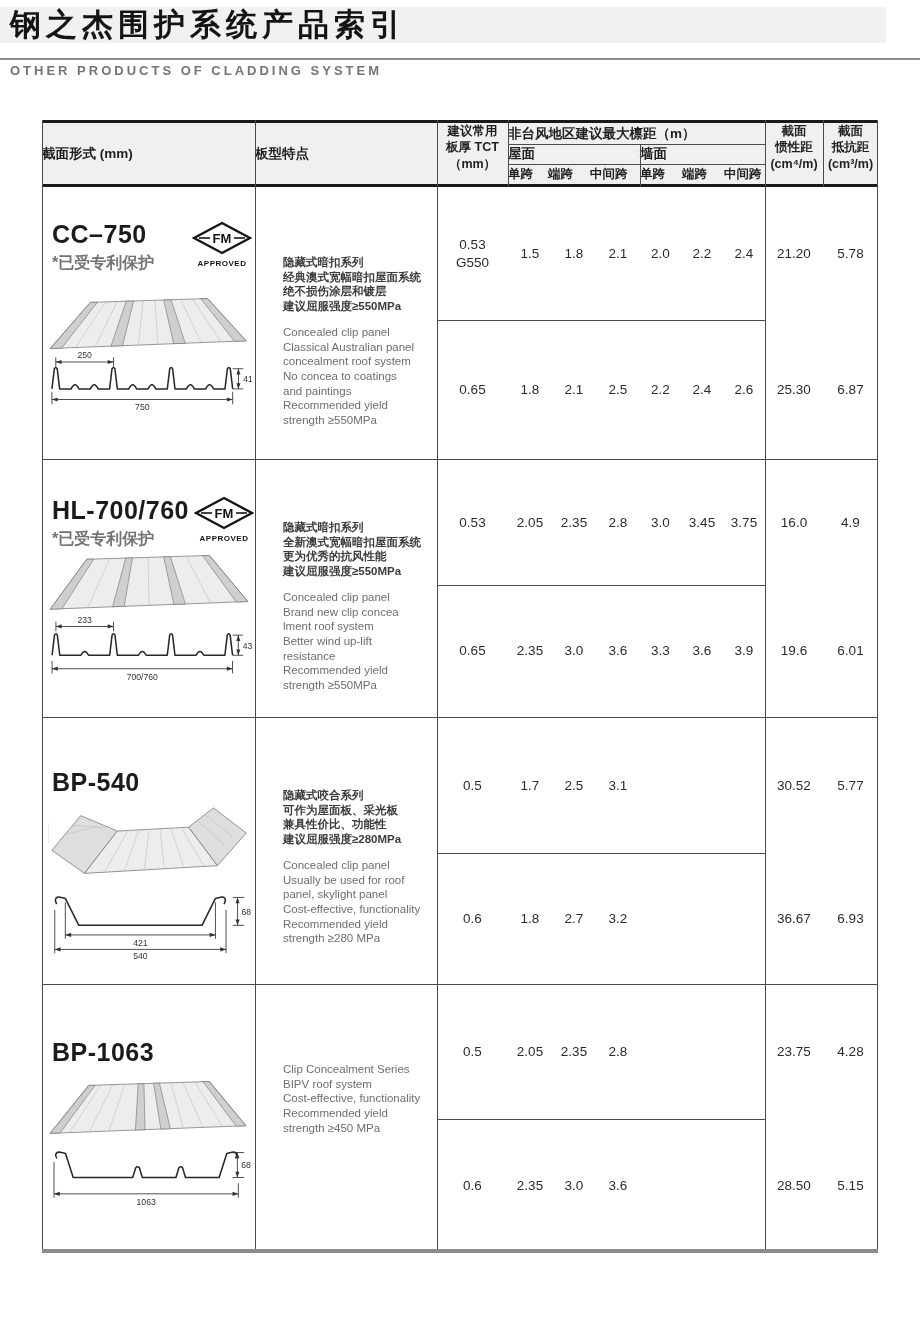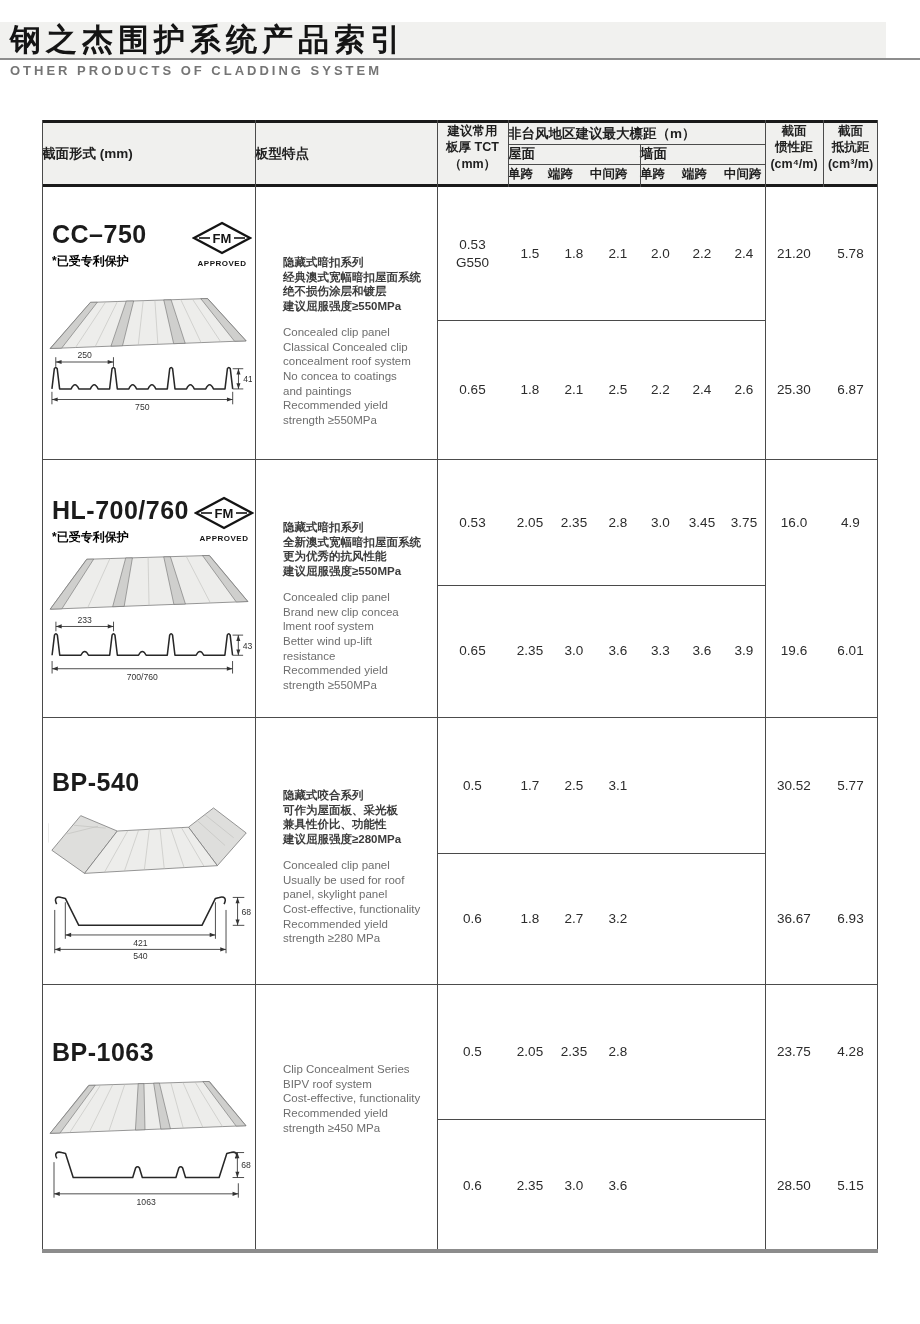--- a/index.html
+++ b/index.html
@@ -1,20 +1,20 @@
 <!DOCTYPE html>
 <html><head>
 <meta charset="utf-8">
 <style>
   html,body{margin:0;padding:0;background:#ffffff;}
   .page{position:relative;width:920px;height:1324px;background:#fff;
         font-family:"Liberation Sans","DejaVu Sans",sans-serif;color:#222;overflow:hidden;}
 
   
-  .title-band{position:absolute;left:0;top:22px;width:886px;height:36px;background:#f1f1ef;}
+  .title-band{position:absolute;left:0;top:7px;width:886px;height:36px;background:#f1f1ef;}
   .page-title{position:absolute;left:10px;top:0;height:36px;line-height:36px;margin:0;
               font-size:31px;font-weight:800;letter-spacing:5px;color:#141414;white-space:nowrap;}
   .title-rule{position:absolute;left:0;top:58px;width:920px;height:2px;background:#8d8d8d;}
   .page-subtitle{position:absolute;left:10px;top:63px;font-size:13px;font-weight:bold;
                  letter-spacing:3px;color:#757575;white-space:nowrap;}
 
   
   .ptable{position:absolute;left:42px;top:120px;width:836px;height:1133px;}
   .vline{position:absolute;width:1px;background:#4a4a4a;}
   .bottom-bar{position:absolute;left:0;top:1129px;width:836px;height:4px;background:#8c8c8c;}
@@ -29,21 +29,21 @@
   .hline{position:absolute;height:1px;background:#4c4c4c;}
 
   
   .tbody{position:absolute;left:0;top:67px;width:836px;}
   .prow{position:relative;width:836px;box-sizing:border-box;}
   .prow.sep{border-bottom:1px solid #4c4c4c;}
 
   .cell-section{position:absolute;left:0;top:0;width:213px;height:100%;}
   .pname{position:absolute;left:10px;font-size:25px;font-weight:800;color:#1b1b1b;
          letter-spacing:0.5px;white-space:nowrap;}
-  .patent{position:absolute;left:10px;font-size:12px;font-weight:bold;color:#000000;}
+  .patent{position:absolute;left:10px;font-size:16px;font-weight:bold;color:#737373;}
   .fmbadge{position:absolute;}
   .drawing{position:absolute;}
 
   .cell-features{position:absolute;left:213px;top:0;width:182px;height:100%;box-sizing:border-box;
                  padding-left:28px;}
   .feat-cn div{font-size:11.5px;font-weight:bold;color:#3c3c3c;line-height:1.28;white-space:nowrap;}
   .feat-en{margin-top:11px;}
   .feat-en div{font-size:11.5px;font-weight:normal;color:#6e6e6e;line-height:1.28;white-space:nowrap;}
 
   .cell-data{position:absolute;left:395px;top:0;width:441px;height:100%;}
@@ -180,21 +180,21 @@
         </div>
         <div class="cell-features" style="padding-top:68px">
           <div class="feat-cn">
             <div>隐藏式暗扣系列</div>
             <div>经典澳式宽幅暗扣屋面系统</div>
             <div>绝不损伤涂层和镀层</div>
             <div>建议屈服强度≥550MPa</div>
           </div>
           <div class="feat-en">
             <div>Concealed clip panel</div>
-            <div>Classical Concealed clip</div>
+            <div>Classical Australian panel</div>
             <div>concealment roof system</div>
             <div>No concea to coatings</div>
             <div>and paintings</div>
             <div>Recommended yield</div>
             <div>strength ≥550MPa</div>
           </div>
         </div>
         <div class="cell-data">
           <div class="subrow" style="height:133px">
             <div class="dcell">

